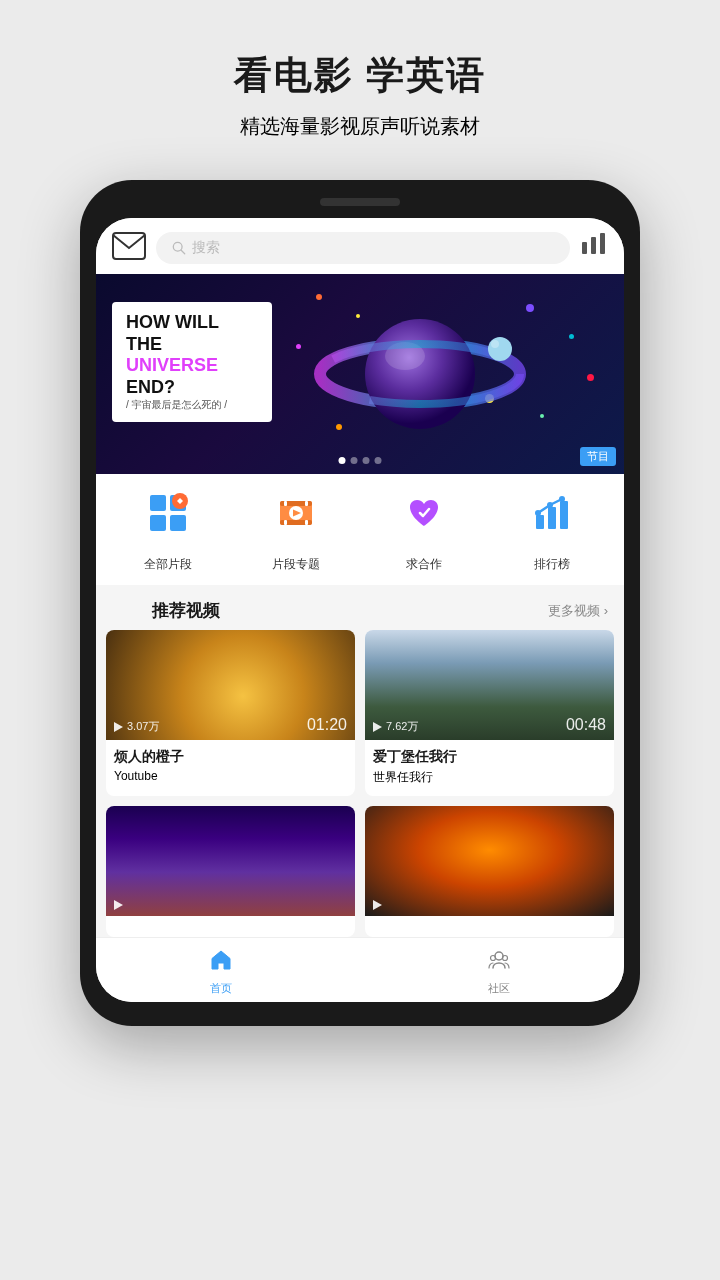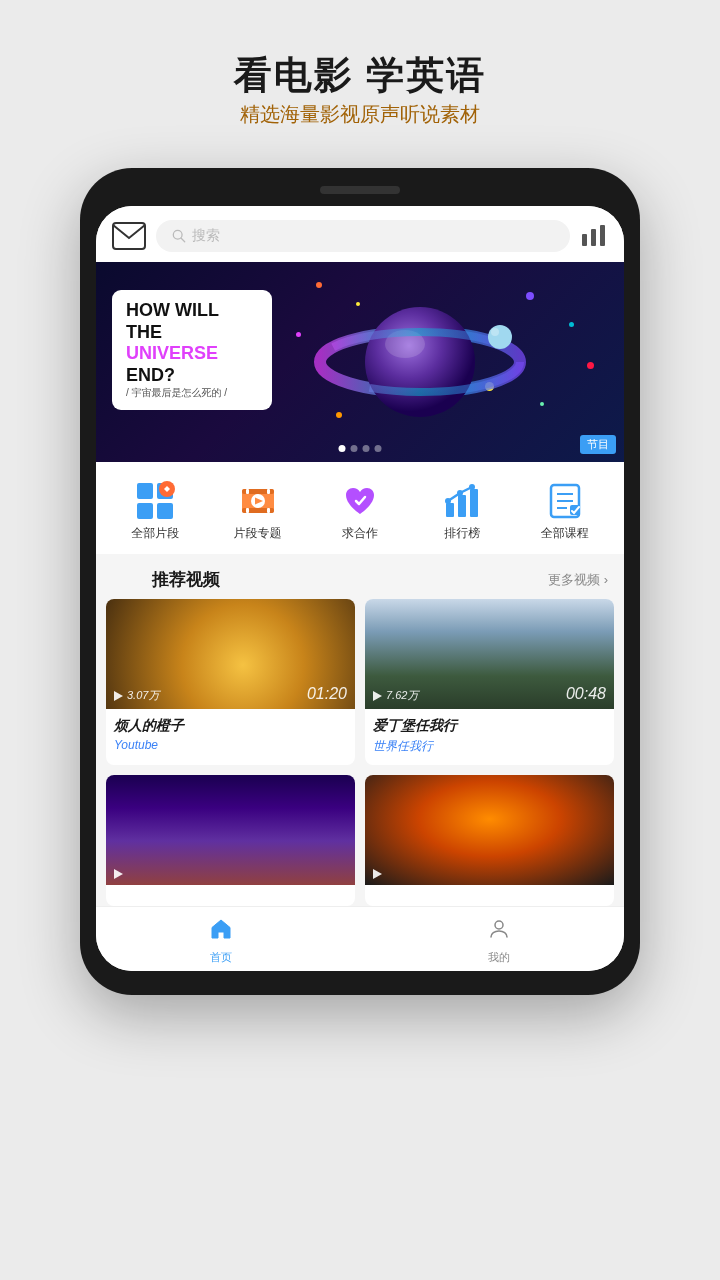--- a/index.html
+++ b/index.html
@@ -26,23 +26,23 @@
     
     .page-title {
       margin-top: 50px;
       font-size: 38px;
       font-weight: 700;
       color: #1a1a1a;
       letter-spacing: 2px;
       text-align: center;
     }
     .page-subtitle {
-      margin-top: 0;
+      margin-top: 12px;
       font-size: 20px;
-      color: #a16207;
+      color: #000000;
       text-align: right;
     }
 
     
     .phone-frame {
       margin-top: 40px;
       width: 560px;
       background: #1a1a1a;
       border-radius: 52px;
       padding: 18px 16px 24px;
@@ -64,21 +64,21 @@
       border-radius: 36px;
       overflow: hidden;
       width: 100%;
     }
 
     
     .app-header {
       background: #fff;
       padding: 14px 16px 10px;
       display: flex;
-      align-items: center;
+      align-items: flex-start;
       gap: 10px;
     }
     .mail-icon {
       width: 34px;
       height: 28px;
       flex-shrink: 0;
     }
     .search-bar {
       flex: 1;
       background: #f2f2f2;
@@ -112,21 +112,21 @@
       overflow: hidden;
       display: flex;
       align-items: center;
     }
     .banner-text-area {
       position: absolute;
       left: 16px;
       top: 28px;
       background: white;
       padding: 10px 14px;
-      border-radius: 9px;
+      border-radius: 4px;
       width: 160px;
     }
     .banner-title {
       font-size: 18px;
       font-weight: 900;
       color: #111;
       line-height: 1.2;
     }
     .banner-title .highlight {
       color: #e040fb;
@@ -177,21 +177,21 @@
     .category-row {
       background: #fff;
       padding: 16px 8px 12px;
       display: flex;
       justify-content: space-around;
     }
     .category-item {
       display: flex;
       flex-direction: column;
       align-items: center;
-      gap: 1px;
+      gap: 20px;
       width: 20%;
     }
     .cat-icon {
       width: 46px;
       height: 46px;
       display: flex;
       align-items: center;
       justify-content: center;
       font-size: 26px;
     }
@@ -225,21 +225,20 @@
       background: #f5f5f5;
       padding: 0 10px;
       display: grid;
       grid-template-columns: 1fr 1fr;
       gap: 10px;
     }
     .video-card {
       background: #fff;
       border-radius: 8px;
       overflow: hidden;
-      font-style: italic;
     }
     .video-thumb {
       width: 100%;
       height: 110px;
       position: relative;
       overflow: hidden;
     }
     .thumb-orange {
       background: radial-gradient(circle at 55% 60%, #f5c242 0%, #c8841a 40%, #4a3010 100%);
     }
@@ -281,21 +280,21 @@
     .video-info {
       padding: 8px 8px 10px;
     }
     .video-title {
       font-size: 14px;
       font-weight: 600;
       color: #1a1a1a;
     }
     .video-source {
       font-size: 12px;
-      color: #3b82f6;
+      color: #000000;
       margin-top: 3px;
     }
 
     
     .bottom-nav {
       background: #fff;
       padding: 10px 0 6px;
       display: flex;
       justify-content: space-around;
       border-top: 1px solid #eee;
@@ -470,33 +469,20 @@
               <rect x="28" y="8" width="8" height="28" rx="1" fill="#3b9ef5"></rect>
               <polyline points="6,20 18,12 30,6" stroke="#3b9ef5" stroke-width="2.5" fill="none"></polyline>
               <circle cx="6" cy="20" r="3" fill="#3b9ef5"></circle>
               <circle cx="18" cy="12" r="3" fill="#3b9ef5"></circle>
               <circle cx="30" cy="6" r="3" fill="#3b9ef5"></circle>
             </svg>
           </div>
           <span class="cat-label">排行榜</span>
         </div>
 
-        <div class="category-item">
-          <div class="cat-icon">
-            <svg width="40" height="40" viewBox="0 0 40 40">
-              <rect x="6" y="4" width="28" height="32" rx="3" fill="none" stroke="#3b9ef5" stroke-width="2.5"></rect>
-              <line x1="12" y1="13" x2="28" y2="13" stroke="#3b9ef5" stroke-width="2"></line>
-              <line x1="12" y1="20" x2="28" y2="20" stroke="#3b9ef5" stroke-width="2"></line>
-              <line x1="12" y1="27" x2="22" y2="27" stroke="#3b9ef5" stroke-width="2"></line>
-              <rect x="25" y="24" width="10" height="10" rx="2" fill="#3b9ef5"></rect>
-              <polyline points="27,30 29,32 34,26" stroke="white" stroke-width="2" fill="none" stroke-linecap="round"></polyline>
-            </svg>
-          </div>
-          <span class="cat-label">全部课程</span>
-        </div>
 
       </div>
 
       <div class="section-header">
         <span class="section-title">推荐视频</span>
         <span class="section-more">更多视频 ›</span>
       </div>
 
       <div class="video-grid">
 
@@ -563,28 +549,32 @@
         <div class="nav-item active">
           <div class="nav-icon">
             <svg width="24" height="24" viewBox="0 0 24 24" fill="none">
               <path d="M3 10.5L12 3L21 10.5V21H15V15H9V21H3V10.5Z" fill="#3b9ef5" stroke="#3b9ef5" stroke-width="1"></path>
             </svg>
           </div>
           <span class="nav-label" style="color:#3b9ef5;">首页</span>
         </div>
 
 
-
         <div class="nav-item">
           <div class="nav-icon">
             <svg width="24" height="24" viewBox="0 0 24 24" fill="none">
               <circle cx="12" cy="8" r="4" stroke="#888" stroke-width="1.5"></circle>
-              <path d="M4 20C4 16.5 7.5 14 12 14C16.5 14 20 16.5 20 20" stroke="#888" stroke-width="1.5" stroke-linecap="round"></path>
+              <circle cx="6" cy="10" r="2.5" stroke="#888" stroke-width="1.2"></circle>
+              <circle cx="18" cy="10" r="2.5" stroke="#888" stroke-width="1.2"></circle>
+              <path d="M2 20C2 17 4 15 6 15" stroke="#888" stroke-width="1.2" stroke-linecap="round"></path>
+              <path d="M22 20C22 17 20 15 18 15" stroke="#888" stroke-width="1.2" stroke-linecap="round"></path>
+              <path d="M6 20C6 17 8.5 15 12 15C15.5 15 18 17 18 20" stroke="#888" stroke-width="1.5" stroke-linecap="round"></path>
             </svg>
           </div>
-          <span class="nav-label">我的</span>
-        </div>
+          <span class="nav-label">社区</span>
+        </div>
+
 
       </div>
 
     </div>
   </div>
 </div>
 
 </body></html>

